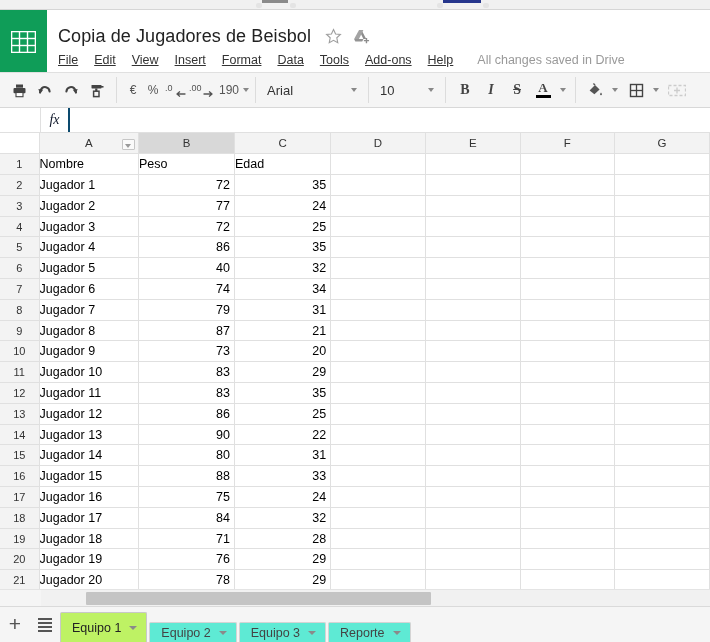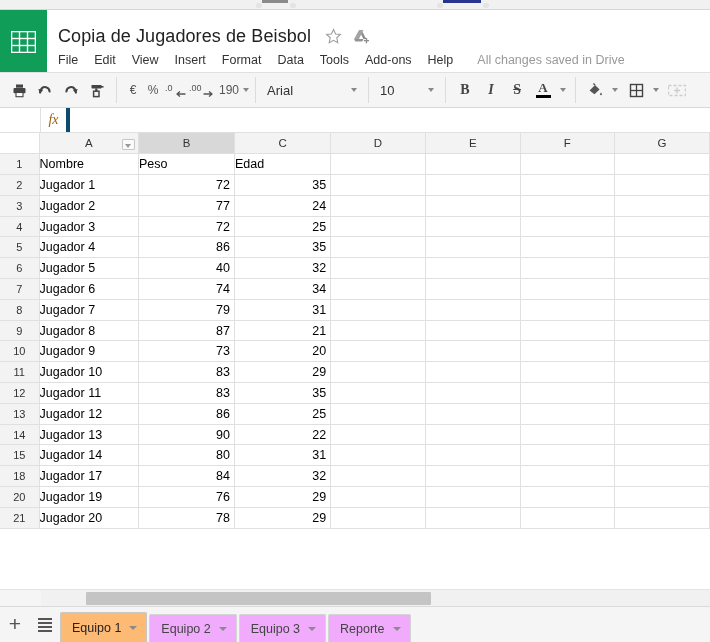--- a/index.html
+++ b/index.html
@@ -55,21 +55,21 @@
   }
   .star-icon { margin-left: 14px; width: 17px; height: 17px; display:block; }
   .drive-icon { margin-left: 10px; width: 19px; height: 17px; display:block; }
 
   .menubar {
     position: absolute; left: 58px; top: 42px;
     display: flex; align-items: center;
     font-size: 12.5px; color: #333;
     white-space: nowrap;
   }
-  .menu-item { padding: 1px 8px; cursor: default; }
+  .menu-item { padding: 1px 8px; cursor: default; text-decoration: underline; }
   .menu-item:first-child { padding-left: 0; }
   .save-state {
     margin-left: 16px; font-size: 12.5px; color: #999;
   }
 
   
   .toolbar {
     position: absolute; top: 72px; left: 0;
     width: 710px; height: 36px;
     background: #f5f5f5;
@@ -126,24 +126,24 @@
     position: absolute; top: 108px; left: 0;
     width: 710px; height: 25px;
     background: #fff;
     border-bottom: 1px solid #e0e0e0;
     display: flex; align-items: stretch;
   }
   .namebox {
     width: 41px; border-right: 1px solid #e0e0e0;
   }
   .fx-cell {
-    width: 29px; border-right: 4px solid #0c4a6e;
+    width: 29px; border-right: 2px solid #0c4a6e;
     display: flex; align-items: center; justify-content: center;
     font-family: "Liberation Serif", serif;
-    font-style: italic; font-size: 14px; color: #a16207;
+    font-style: italic; font-size: 14px; color: #0f172a;
   }
   .formula-input { flex: 1; }
 
   
   .grid-wrap {
     position: absolute; top: 133px; left: 0;
     width: 710px; height: 456px;
     background: #fff;
     overflow: hidden;
   }
@@ -236,31 +236,31 @@
     border-top: 1px solid #dadada;
     display: flex; align-items: flex-end;
   }
   .tab-tool {
     width: 30px; height: 30px; margin-bottom: 2px;
     display: flex; align-items: center; justify-content: center;
     color: #555;
   }
   .tab-tool.plus { font-size: 21px; line-height: 1; padding-bottom: 3px; }
   .sheet-tab {
-    height: 28px; margin-right: 2px;
+    height: 20px; margin-right: 2px;
     display: flex; align-items: center;
     padding: 0 9px 0 11px;
     font-size: 12.5px; color: #444;
-    background: #f0abfc;
+    background: #5eead4;
     border: 1px solid #d4d4d4;
     border-bottom: none;
     border-radius: 2px 2px 0 0;
   }
   .sheet-tab.active {
-    background: #fdba74;
+    background: #bef264;
     color: #222;
     border-color: #c8c8c8;
     height: 30px;
   }
   .tab-caret {
     width: 0; height: 0; margin-left: 8px;
     border-left: 4px solid transparent;
     border-right: 4px solid transparent;
     border-top: 4.5px solid #8a8a8a;
   }
@@ -597,24 +597,54 @@
           <td class="rowhead">15</td>
           <td class="cell txt">Jugador 14</td>
           <td class="cell num">80</td>
           <td class="cell num">31</td>
           <td class="cell txt"></td>
           <td class="cell txt"></td>
           <td class="cell txt"></td>
           <td class="cell txt"></td>
         </tr>
         <tr>
+          <td class="rowhead">16</td>
+          <td class="cell txt">Jugador 15</td>
+          <td class="cell num">88</td>
+          <td class="cell num">33</td>
+          <td class="cell txt"></td>
+          <td class="cell txt"></td>
+          <td class="cell txt"></td>
+          <td class="cell txt"></td>
+        </tr>
+        <tr>
+          <td class="rowhead">17</td>
+          <td class="cell txt">Jugador 16</td>
+          <td class="cell num">75</td>
+          <td class="cell num">24</td>
+          <td class="cell txt"></td>
+          <td class="cell txt"></td>
+          <td class="cell txt"></td>
+          <td class="cell txt"></td>
+        </tr>
+        <tr>
           <td class="rowhead">18</td>
           <td class="cell txt">Jugador 17</td>
           <td class="cell num">84</td>
           <td class="cell num">32</td>
+          <td class="cell txt"></td>
+          <td class="cell txt"></td>
+          <td class="cell txt"></td>
+          <td class="cell txt"></td>
+        </tr>
+        <tr>
+          <td class="rowhead">19</td>
+          <td class="cell txt">Jugador 18</td>
+          <td class="cell num">71</td>
+          <td class="cell num">28</td>
           <td class="cell txt"></td>
           <td class="cell txt"></td>
           <td class="cell txt"></td>
           <td class="cell txt"></td>
         </tr>
         <tr>
           <td class="rowhead">20</td>
           <td class="cell txt">Jugador 19</td>
           <td class="cell num">76</td>
           <td class="cell num">29</td>

